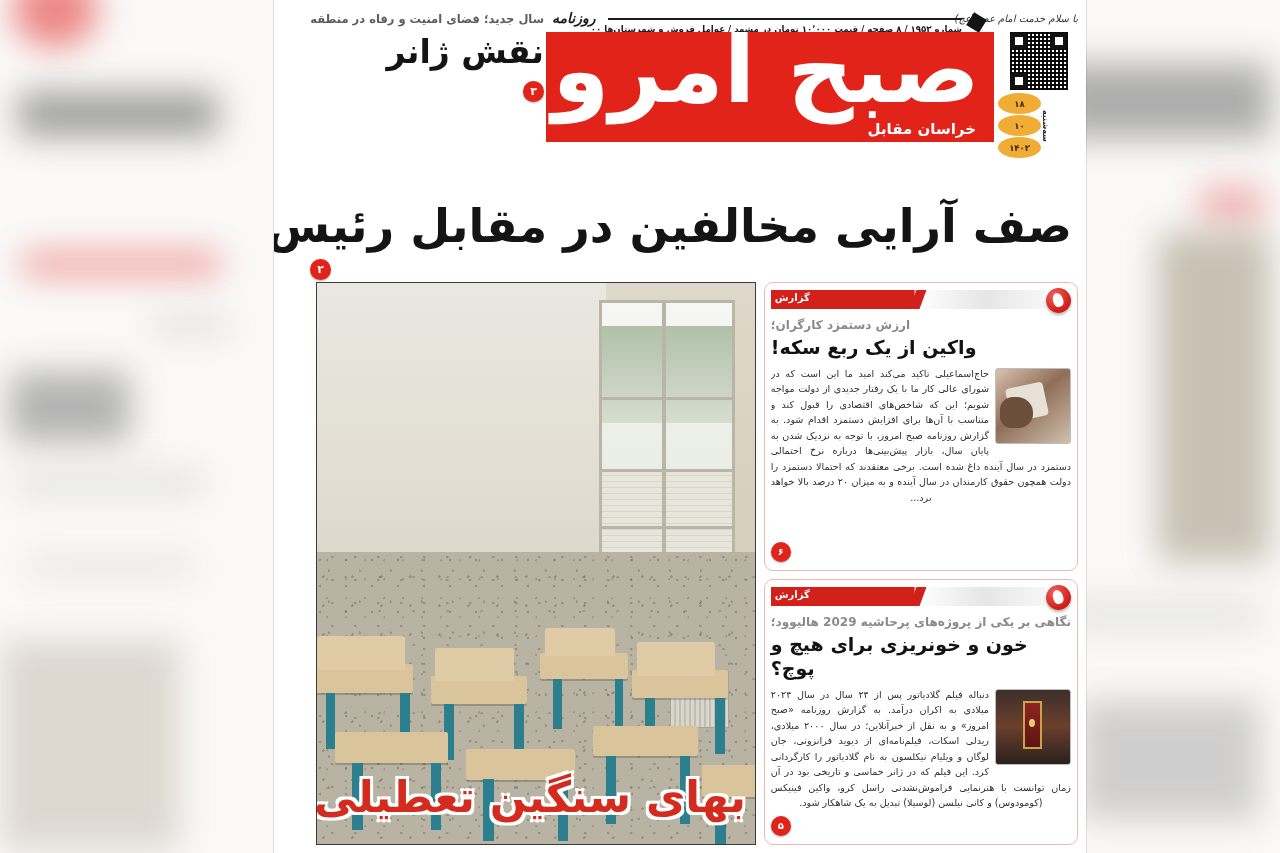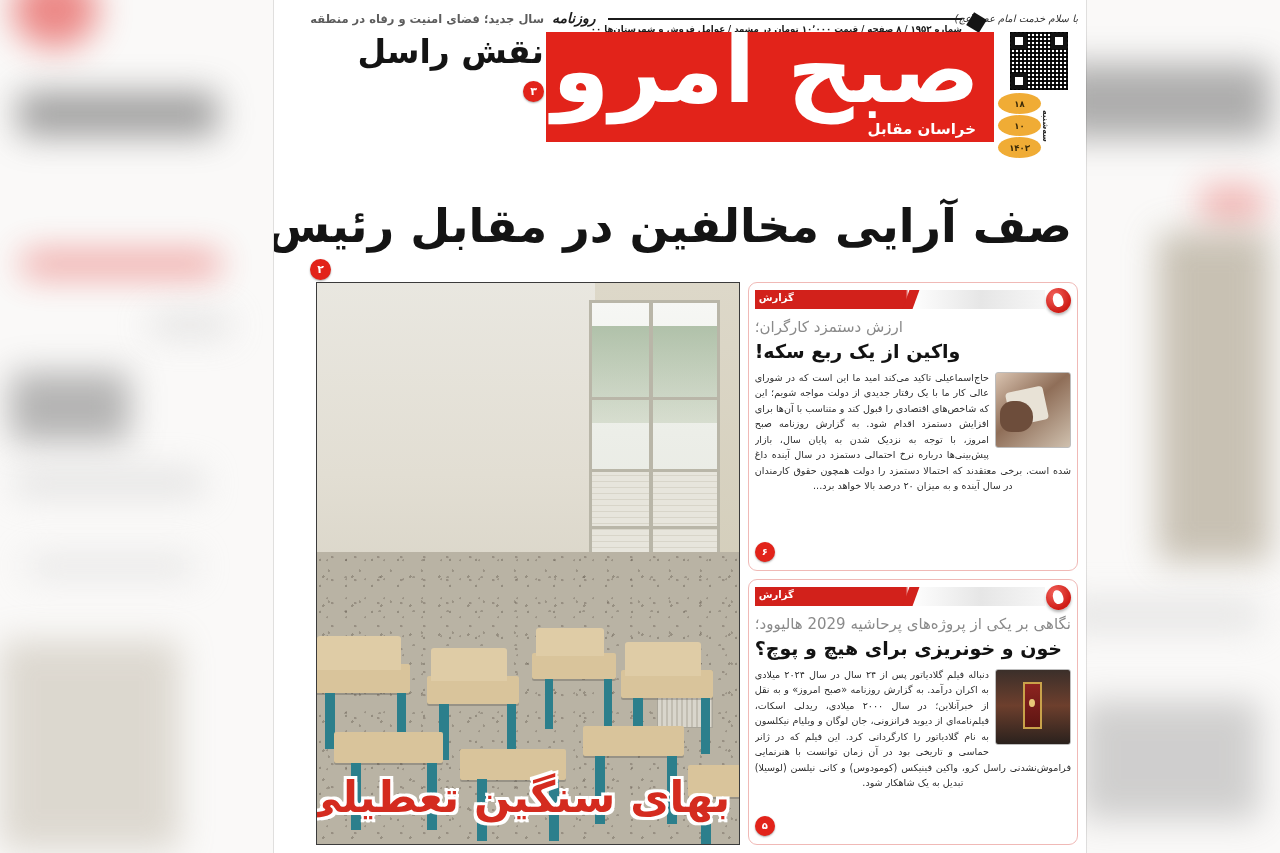--- a/index.html
+++ b/index.html
@@ -232,21 +232,21 @@
     position:absolute;right:0;top:0;width:25px;height:25px;border-radius:50%;
     background:radial-gradient(circle at 34% 30%,#f2615a,#cf1c16 70%);
     box-shadow:0 2px 3px rgba(0,0,0,.3);
   }
   .cardhead .globe::before{
     content:"";position:absolute;left:7px;top:5px;width:10px;height:14px;
     background:#fff;border-radius:50% 50% 40% 40%;transform:rotate(-18deg);
   }
 
   .overline{
-    font-size:15px;color:#8a8a8a;font-weight:normal;text-align:left;
+    font-size:12px;color:#8a8a8a;font-weight:bold;text-align:left;
     margin:1px 0 4px 0;white-space:nowrap;overflow:hidden;
   }
   .cardtitle{
     font-size:19px;font-weight:bold;color:#121212;text-align:left;
     letter-spacing:-.7px;line-height:1.25;margin-bottom:6px;
   }
   .cardbody{position:relative;flex:1 1 auto;overflow:hidden;}
   .thumb{
     float:right;width:74px;height:74px;margin:2px 0 3px 6px;
     border:1px solid #bdbdbd;border-radius:3px;overflow:hidden;position:relative;
@@ -289,21 +289,21 @@
   <div class="bblob grey" style="left:1060px;top:600px;width:200px;height:30px;opacity:.5;"></div>
   <div class="bblob dark" style="left:1080px;top:700px;width:180px;height:120px;opacity:.3;"></div>
 </div>
 
 <div id="page">
 
   <div class="topbar">
 
     <div class="teaser">
       <div class="kicker">سال جدید؛ فضای امنیت و رفاه در منطقه</div>
-      <div class="bigline">نقش راسل</div>
+      <div class="bigline">نقش ژانر</div>
       <span class="pagedot">۳</span>
     </div>
 
     <div class="masthead">
 
       <div class="mh-toprow">
         <div class="mh-slogan">با سلام خدمت امام عصر(عج)</div>
         <div class="mh-diamond"></div>
         <div class="mh-rule"></div>
         <div class="mh-word">روزنامه</div>

